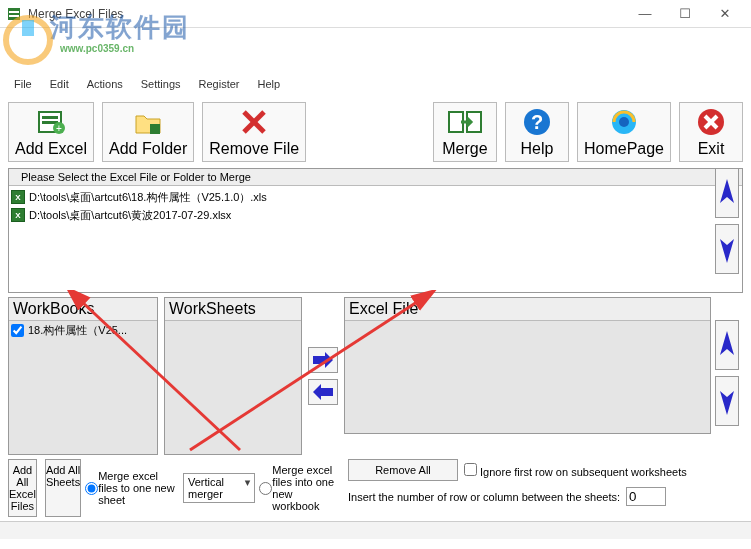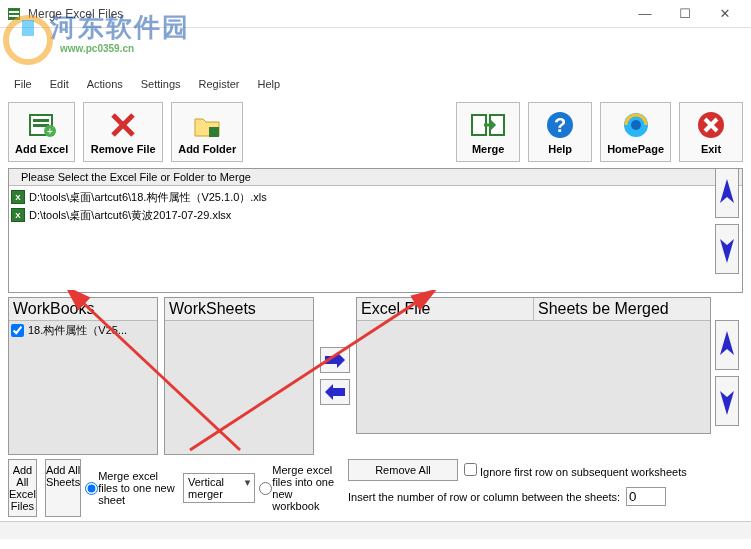--- a/index.html
+++ b/index.html
@@ -7,40 +7,40 @@
 .titlebar { height: 28px; background: #fff; display: flex; align-items: center; padding: 4px 6px; border-bottom: 1px solid #ddd; }
 .titlebar .icon { width: 16px; height: 16px; margin-right: 6px; }
 .titlebar .title { flex: 1; color: #444; font-size: 12px; }
 .titlebar .winbtn { width: 40px; height: 22px; display: flex; align-items: center; justify-content: center; color: #555; font-size: 13px; }
 .menubar { height: 22px; display: flex; padding: 0 6px; gap: 2px; margin-top: 48px; }
 .menubar span { padding: 2px 8px; color: #333; }
 .toolbar { height: 68px; display: flex; align-items: center; padding: 4px 8px; gap: 8px; }
 .tbtn { display: flex; flex-direction: column; align-items: center; justify-content: center; border: 1px solid #bbb; background: #f9f9f9; height: 60px; padding: 4px 6px; min-width: 64px; }
 .tbtn.wide { min-width: 80px; }
 .tbtn .ic { height: 32px; display: flex; align-items: center; justify-content: center; }
-.tbtn .lbl { font-size: 11px; margin-top: 2px; font-weight: bold; }
+.tbtn .lbl { font-size: 16px; margin-top: 2px; }
 .tspacer { flex: 1; }
 .filebox { margin: 2px 8px 4px 8px; border: 1px solid #999; }
 .filebox .hdr { background: #eee; padding: 2px 12px; border-bottom: 1px solid #bbb; }
 .filebox .list { height: 106px; background: #fff; padding: 2px; overflow: auto; }
 .filerow { display: flex; align-items: center; gap: 4px; height: 18px; }
 .xlsico { width: 14px; height: 14px; display: inline-flex; align-items: center; justify-content: center; background: #2e7d32; color: #fff; font-size: 8px; font-weight: bold; border: 1px solid #1b5e20; }
 .sidearrows { position: absolute; right: 12px; display: flex; flex-direction: column; gap: 6px; }
 .sa1 { top: 168px; }
 .sa2 { top: 320px; }
 .arrowbtn { width: 24px; height: 50px; border: 1px solid #999; background: #f5f5f5; display: flex; align-items: center; justify-content: center; }
 .arrowbtn svg { width: 18px; height: 36px; }
 .midsection { display: flex; margin: 4px 40px 4px 8px; gap: 6px; }
 .panel { border: 1px solid #999; display: flex; flex-direction: column; }
 .panel .phdr { display: flex; }
 .panel .phdr .col { flex: 1; background: #eee; padding: 2px 4px; border-right: 1px solid #bbb; border-bottom: 1px solid #bbb; font-size: 16px; }
 .panel .phdr .col:last-child { border-right: none; }
 .panel .plist { flex: 1; background: #e5e5e5; overflow: auto; }
 .wbpanel { width: 150px; height: 158px; }
-.wspanel { width: 150px; height: 158px; }
+.wspanel { width: 138px; height: 158px; }
 .efpanel { flex: 1; height: 137px; }
 .transfer { display: flex; flex-direction: column; justify-content: center; gap: 6px; }
 .tbtn2 { width: 30px; height: 26px; border: 1px solid #999; background: #f5f5f5; display: flex; align-items: center; justify-content: center; }
 .wbitem { display: flex; align-items: center; gap: 2px; padding: 2px; }
 .wbitem input { margin-right: 2px; }
 .bottom { margin: 2px 8px 4px 8px; display: flex; gap: 10px; }
 .leftbot { width: 330px; display: flex; flex-direction: row; gap: 4px; }
 .btnrow { display: flex; gap: 8px; }
 .btn { border: 1px solid #999; background: #f5f5f5; padding: 4px 0; flex: 1; text-align: center; font-size: 11px; }
 .radiorow { display: flex; align-items: center; gap: 6px; }
@@ -88,37 +88,37 @@
         <svg width="32" height="32">
           <rect x="4" y="6" width="22" height="20" fill="#fff" stroke="#2e7d32" stroke-width="2"></rect>
           <rect x="7" y="10" width="16" height="3" fill="#2e7d32"></rect>
           <rect x="7" y="15" width="16" height="3" fill="#2e7d32"></rect>
           <circle cx="24" cy="22" r="6" fill="#4caf50"></circle>
           <text x="24" y="26" font-size="10" fill="#fff" text-anchor="middle">+</text>
         </svg>
       </div>
     <div class="lbl">Add Excel</div>
   </div>
+  <div class="tbtn">
+    <div class="ic">
+        <svg width="32" height="32">
+          <path d="M4 10 h8 l3 3 h13 v14 h-24 z" fill="#ffe082" stroke="#c9a227"></path>
+          <rect x="18" y="18" width="10" height="10" fill="#2e7d32"></rect>
+        </svg>
+      </div>
+    <div class="lbl">Add Folder</div>
+  </div>
   <div class="tbtn wide">
     <div class="ic">
         <svg width="32" height="32">
           <line x1="6" y1="6" x2="26" y2="26" stroke="#d32f2f" stroke-width="5"></line>
           <line x1="26" y1="6" x2="6" y2="26" stroke="#d32f2f" stroke-width="5"></line>
         </svg>
       </div>
     <div class="lbl">Remove File</div>
-  </div>
-  <div class="tbtn">
-    <div class="ic">
-        <svg width="32" height="32">
-          <path d="M4 10 h8 l3 3 h13 v14 h-24 z" fill="#ffe082" stroke="#c9a227"></path>
-          <rect x="18" y="18" width="10" height="10" fill="#2e7d32"></rect>
-        </svg>
-      </div>
-    <div class="lbl">Add Folder</div>
   </div>
   <div class="tspacer"></div>
   <div class="tbtn">
     <div class="ic">
         <svg width="36" height="32">
           <rect x="2" y="6" width="14" height="20" fill="#fff" stroke="#2e7d32" stroke-width="2"></rect>
           <rect x="20" y="6" width="14" height="20" fill="#fff" stroke="#2e7d32" stroke-width="2"></rect>
           <path d="M14 16 h8" stroke="#388e3c" stroke-width="3"></path>
           <path d="M20 12 l4 4 l-4 4" fill="none" stroke="#388e3c" stroke-width="3"></path>
         </svg>
@@ -209,21 +209,20 @@
       </div>
     <div class="tbtn2">
         <svg width="24" height="20">
           <path d="M22 6 h-12 v-4 l-8 8 l8 8 v-4 h12 z" fill="#2929c9"></path>
         </svg>
       </div>
   </div>
   <div class="panel efpanel">
     <div class="phdr">
       <div class="col">Excel File</div>
-      <div class="col">Sheets be Merged</div>
     </div>
     <div class="plist"></div>
   </div>
 </div>
 
 <div class="sidearrows sa2">
   <div class="arrowbtn">
       <svg>
         <path d="M9 4 L16 28 L9 22 L2 28 Z" fill="#2929c9"></path>
       </svg>

